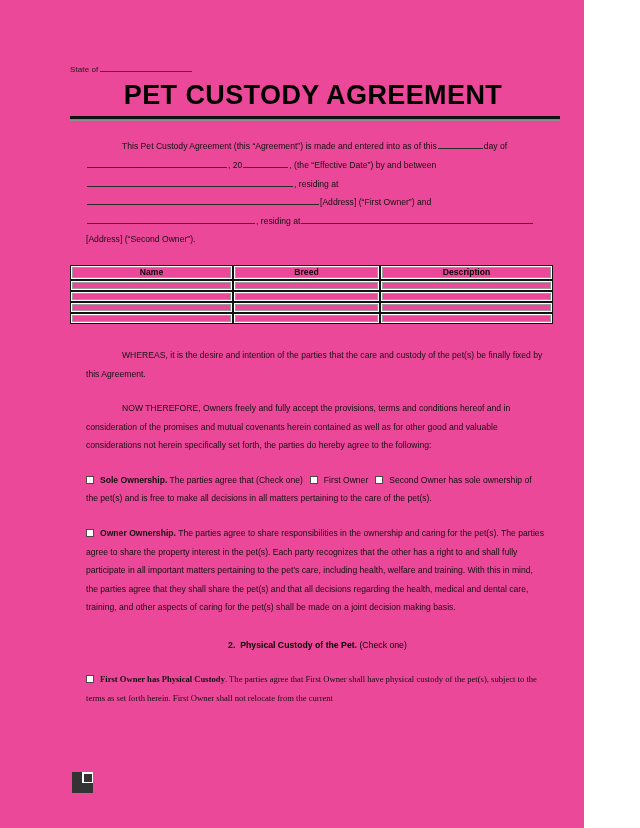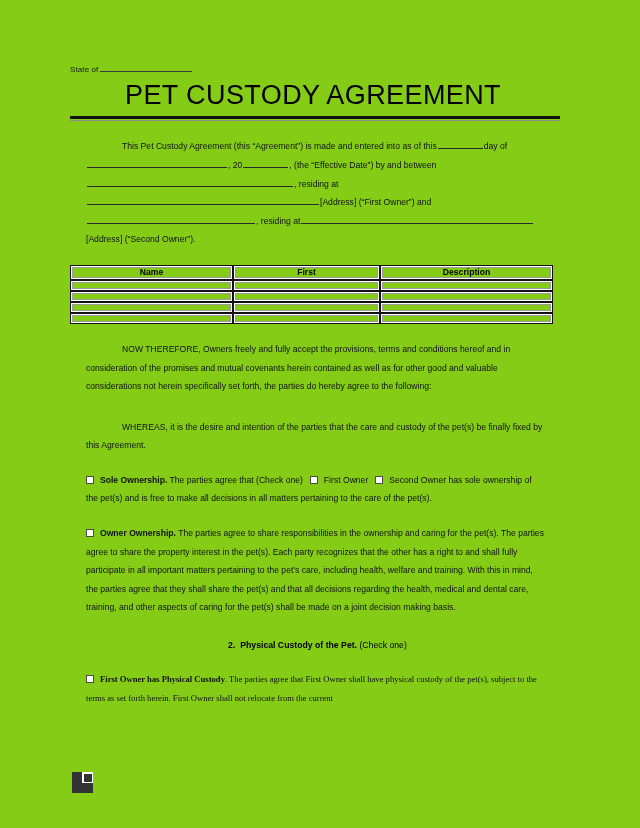--- a/index.html
+++ b/index.html
@@ -10,23 +10,23 @@
     width: 640px;
     height: 828px;
     background: #ffffff;
     font-family: "Liberation Sans", sans-serif;
     color: #000000;
     overflow: hidden;
   }
 
   .page {
     position: relative;
-    width: 640px;
+    width: 584px;
     height: 828px;
-    background: #84cc16;
+    background: #ec4899;
     box-sizing: border-box;
     padding: 0;
   }
 
   .content {
     position: absolute;
     left: 70px;
     top: 64px;
     width: 490px;
   }
@@ -45,21 +45,21 @@
     border-bottom: 1.3px solid #3a3a3a;
     height: 7px;
     vertical-align: baseline;
     margin-left: 2px;
   }
 
   
   .doc-title {
     text-align: center;
     font-size: 27px;
-    font-weight: normal;
+    font-weight: bold;
     letter-spacing: 0.4px;
     line-height: 1.05;
     margin: 2px 0 0 0;
     padding-right: 4px;
     color: #000;
   }
   .title-rule {
     margin-top: 7px;
     height: 0;
     border-top: 3.3px solid #111;
@@ -204,21 +204,21 @@
 
     <table class="pet-table">
       <colgroup>
           <col class="c1">
           <col class="c2">
           <col class="c3">
         </colgroup>
       <thead>
         <tr>
           <th>Name</th>
-          <th>First</th>
+          <th>Breed</th>
           <th>Description</th>
         </tr>
       </thead>
       <tbody>
         <tr>
           <td></td>
           <td></td>
           <td></td>
         </tr>
         <tr>
@@ -232,29 +232,29 @@
           <td></td>
         </tr>
         <tr>
           <td></td>
           <td></td>
           <td></td>
         </tr>
       </tbody>
     </table>
 
+    <div class="par-block" style="margin-top:22px;">
+      <p class="body-par">
+        <span class="indent"></span><span>WHEREAS, it is the desire and intention of the parties that the care and custody of the pet(s) be finally fixed by this Agreement.</span>
+      </p>
+    </div>
+
     <div class="par-block">
       <p class="body-par">
         <span class="indent"></span><span>NOW THEREFORE, Owners freely and fully accept the provisions, terms and conditions hereof and in consideration of the promises and mutual covenants herein contained as well as for other good and valuable considerations not herein specifically set forth, the parties do hereby agree to the following:</span>
-      </p>
-    </div>
-
-    <div class="par-block" style="margin-top:22px;">
-      <p class="body-par">
-        <span class="indent"></span><span>WHEREAS, it is the desire and intention of the parties that the care and custody of the pet(s) be finally fixed by this Agreement.</span>
       </p>
     </div>
 
 
     <div class="par-block" style="margin-top:13px;">
       <p class="body-par">
         <span class="cbx"></span><b class="lead">Sole Ownership.</b>
         <span>The parties agree that (Check one)</span><span class="cbx-inline"></span><span>First Owner</span><span class="cbx-inline"></span><span>Second Owner</span>
         <span>has sole ownership of the pet(s) and is free to make all decisions in all matters pertaining to the care of the pet(s).</span>
       </p>

